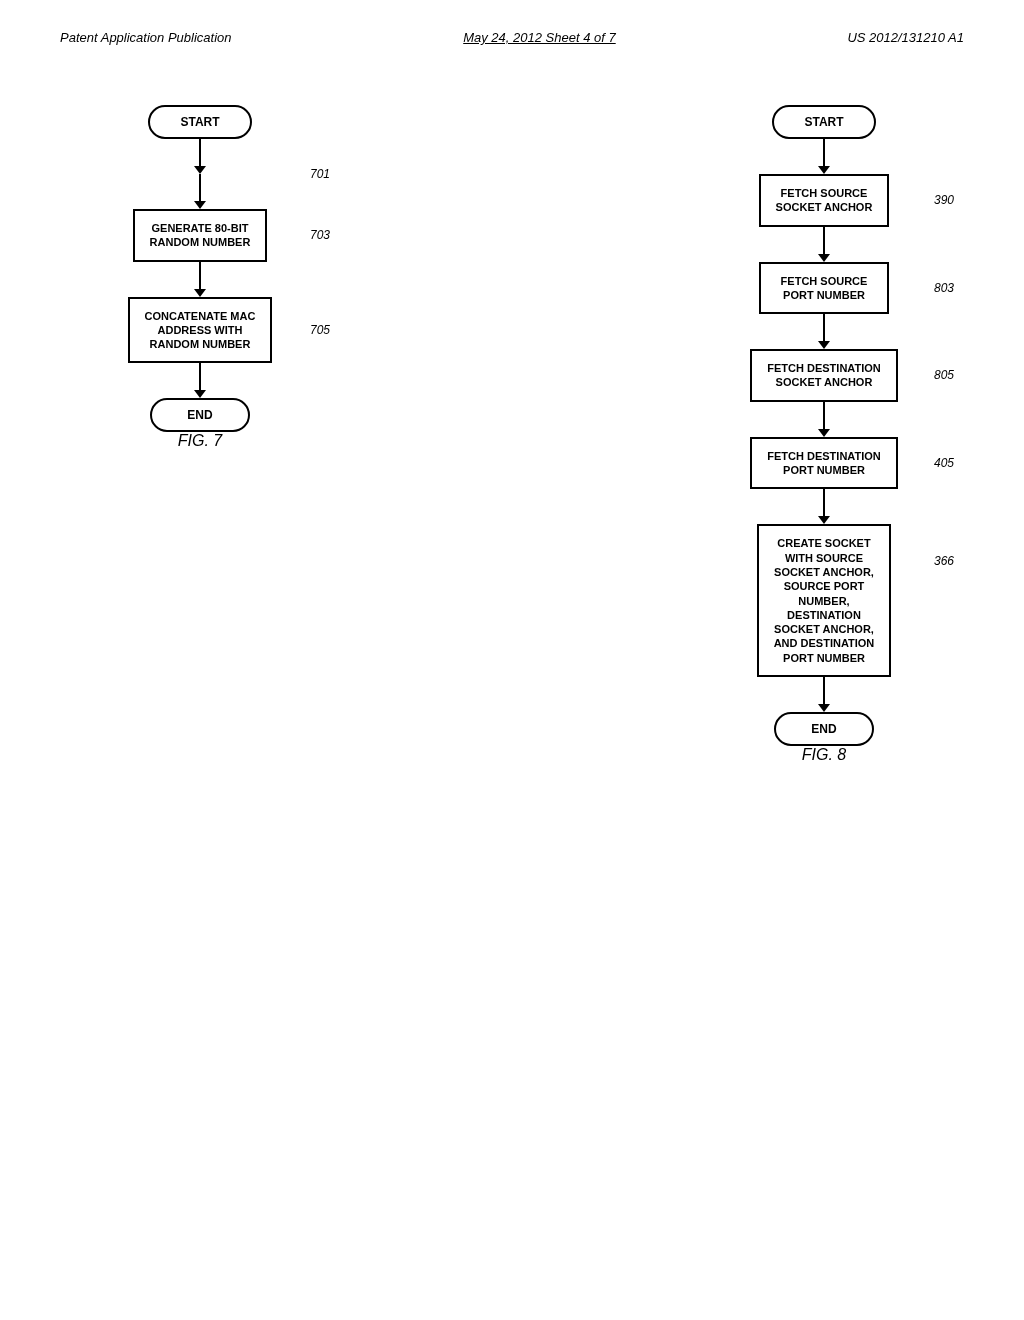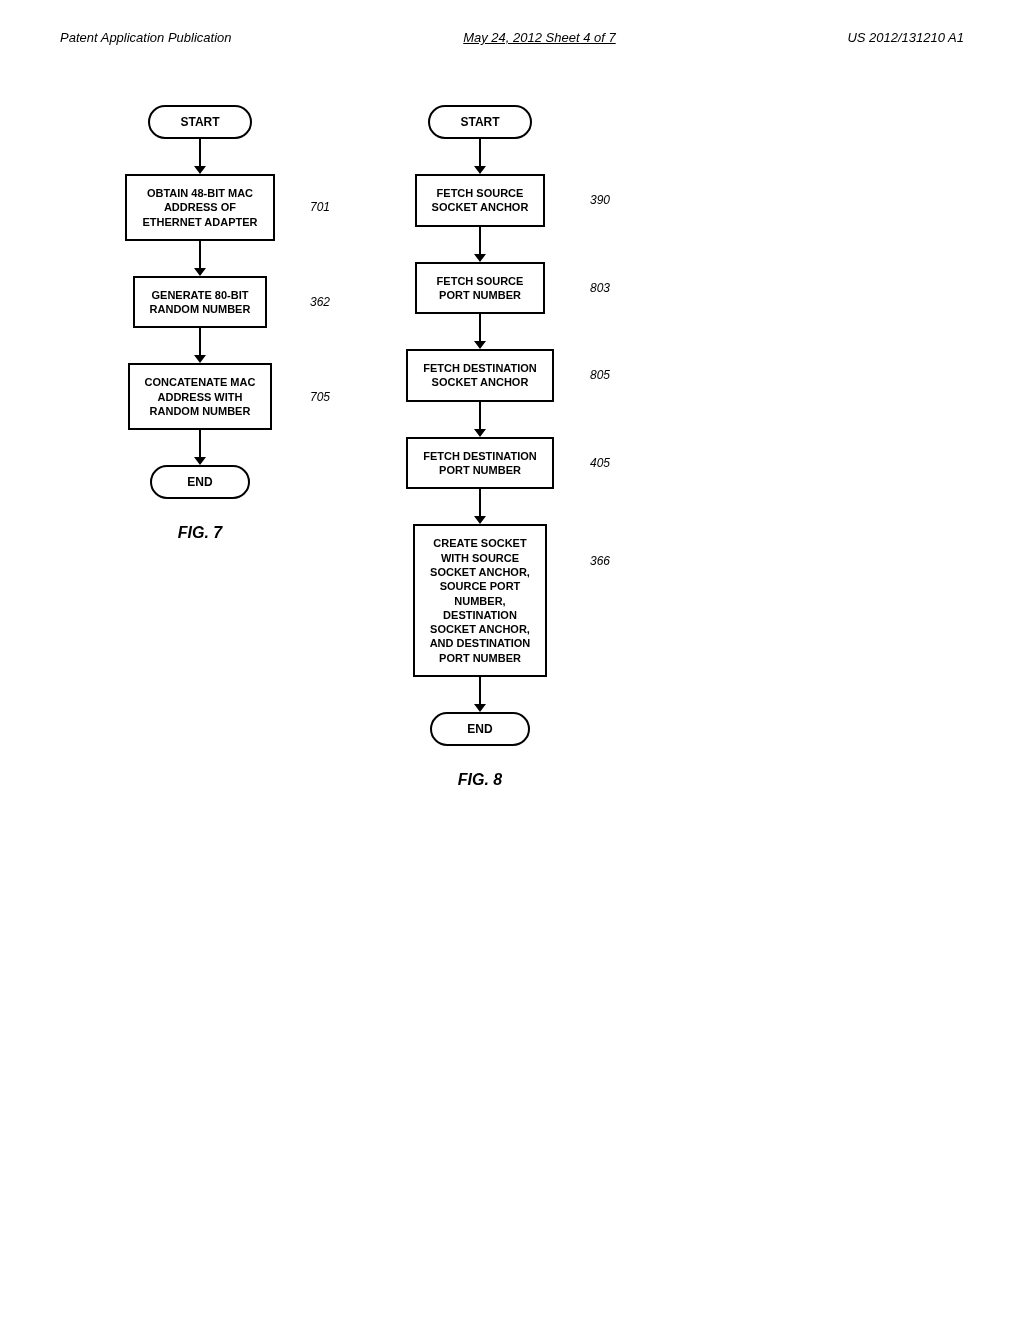--- a/index.html
+++ b/index.html
@@ -27,21 +27,21 @@
       font-size: 13px;
       font-style: italic;
     }
 
     .header-left { font-weight: normal; }
     .header-center { font-weight: normal; text-decoration: underline; }
     .header-right { font-weight: normal; }
 
     .diagrams-container {
       display: flex;
-      justify-content: flex-start;
+      justify-content: space-between;
       align-items: flex-start;
       margin-top: 20px;
     }
 
     .diagram {
       display: flex;
       flex-direction: column;
       align-items: center;
       position: relative;
     }
@@ -90,22 +90,21 @@
       width: 0;
       height: 0;
       border-left: 6px solid transparent;
       border-right: 6px solid transparent;
       border-top: 8px solid #000;
       display: block;
     }
 
     .fig-label {
       font-size: 16px;
-      font-weight: bold;
-      margin-top: 25px;
+      font-weight: normal;
       font-style: italic;
     }
 
     
     .fig7 {
       width: 280px;
     }
 
     
     .fig8 {
@@ -142,29 +141,28 @@
 
     <div class="diagram fig7">
 
       <div class="node-wrapper">
         <div class="shape-terminal">START</div>
       </div>
 
       <div class="arrow-down"></div>
 
       <div class="node-wrapper">
-        <div class="shape-process">OBTAIN 48-BIT MAC<br>ADDRESS OF<br>ETHERNET ADAPTER</div>
         <span class="side-label">701</span>
       </div>
 
       <div class="arrow-down"></div>
 
       <div class="node-wrapper">
         <div class="shape-process">GENERATE 80-BIT<br>RANDOM NUMBER</div>
-        <span class="side-label">362</span>
+        <span class="side-label">703</span>
       </div>
 
       <div class="arrow-down"></div>
 
       <div class="node-wrapper">
         <div class="shape-process">CONCATENATE MAC<br>ADDRESS WITH<br>RANDOM NUMBER</div>
         <span class="side-label">705</span>
       </div>
 
       <div class="arrow-down"></div>

